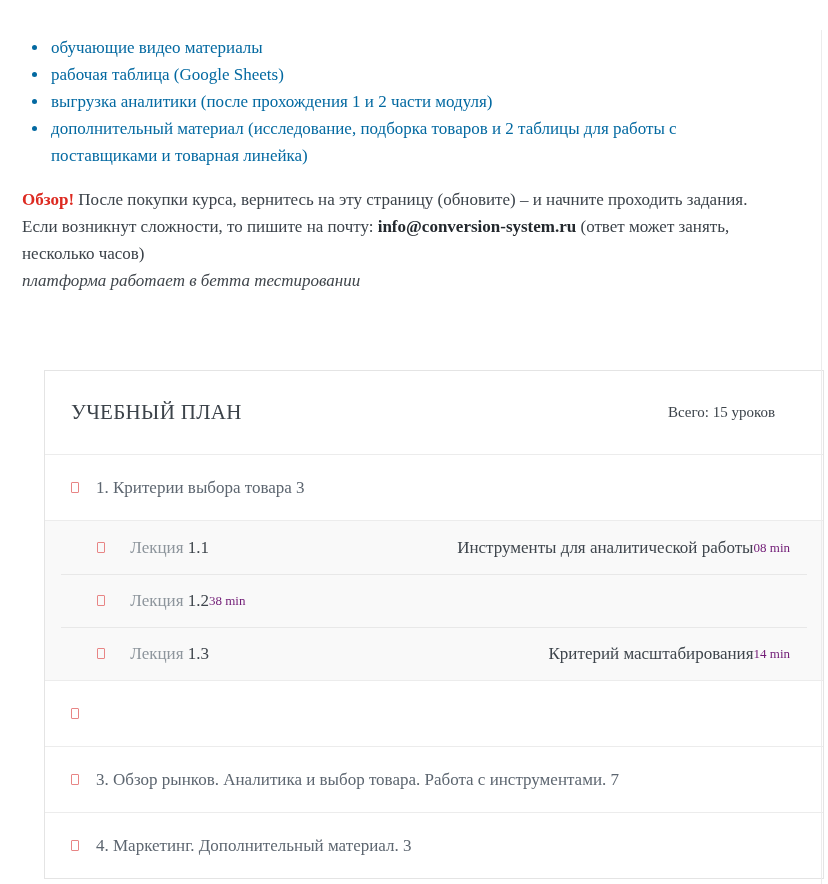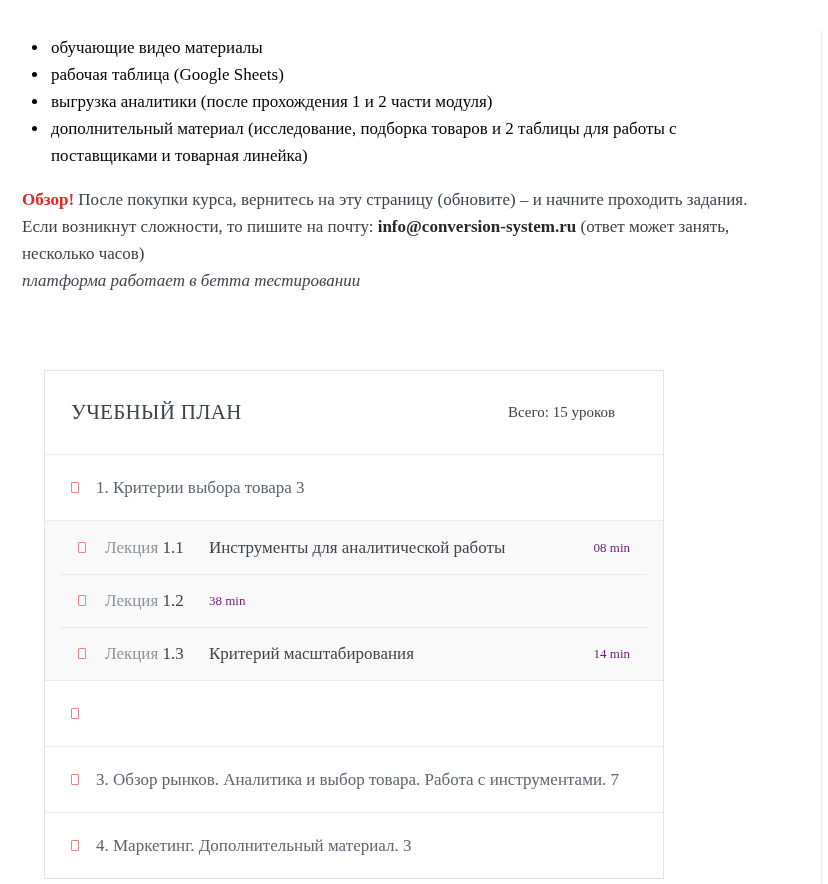--- a/index.html
+++ b/index.html
@@ -16,32 +16,32 @@
     left: 821px; top: 30px;
     width: 1px; height: 854px;
     background: #ececec;
   }
   .content { padding: 34px 70px 0 22px; }
   ul.intro-list {
     list-style: disc;
     padding-left: 27px;
     font-size: 17px;
     line-height: 27px;
-    color: #000000;
+    color: #0369a1;
     max-width: 712px;
   }
   ul.intro-list li { padding-left: 2px; }
   .para { font-size: 17px; line-height: 27px; margin-top: 17px; max-width: 745px; }
   .para.no-gap { margin-top: 0; }
   .important-label { color: #dd2a21; font-weight: bold; }
   .email { font-weight: bold; color: #23282d; }
   .beta-note { font-style: italic; color: #3f454b; }
   .course-card {
     margin: 76px 0 0 22px;
-    width: 620px;
+    width: 780px;
     border: 1px solid #e4e4e4;
     background: #ffffff;
   }
   .card-header {
     height: 83px;
     display: flex;
     align-items: center;
     justify-content: space-between;
     padding: 0 48px 0 26px;
   }
@@ -67,20 +67,21 @@
   }
   .section-row .box-icon { margin-right: 17px; }
   .lessons-group { background: #f9f9f9; }
   .lesson-row {
     height: 53px;
     display: flex;
     align-items: center;
     margin: 0 16px;
     font-size: 17px;
     cursor: pointer;
+    text-align: right;
   }
   .lesson-row + .lesson-row { border-top: 1px solid #e8e8e8; }
   .lesson-row .icon-wrap { margin-left: 17px; width: 27px; flex: 0 0 auto; }
   .lesson-label { width: 104px; flex: 0 0 auto; }
   .lesson-tag { color: #8d959c; }
   .lesson-num { color: #3e454c; }
   .lesson-title { flex: 1; color: #3e454c; }
   .lesson-duration { font-size: 13px; color: #701a75; margin-right: 17px; }
 </style>
 </head>

